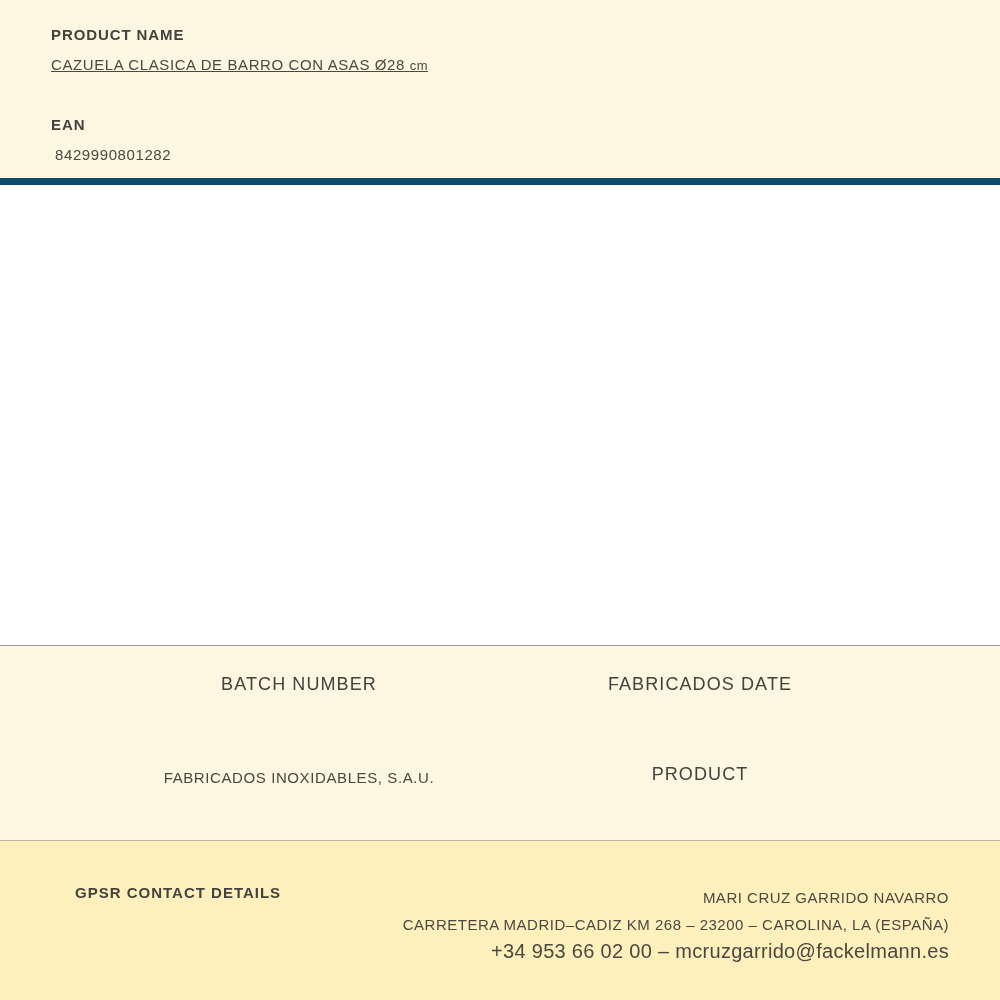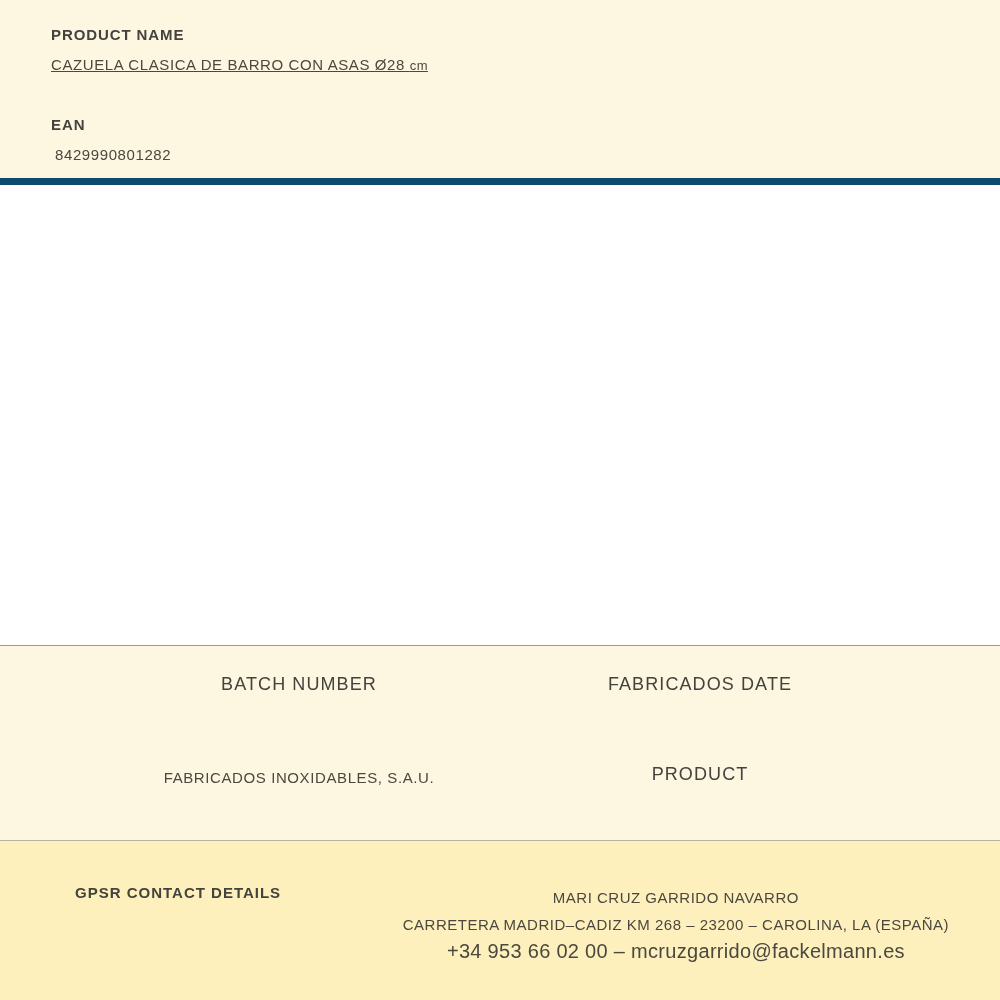--- a/index.html
+++ b/index.html
@@ -137,21 +137,21 @@
     font-size: 15px;
     font-weight: bold;
     letter-spacing: 1.0px;
     color: #44423c;
     margin-left: 24px;
   }
   .contact-lines {
     position: absolute;
     right: 51px;
     top: 43px;
-    text-align: center;
+    text-align: right;
     font-size: 15px;
     letter-spacing: 0.5px;
     color: #4a483f;
     line-height: 27px;
   }
   .contact-lines .email {
     font-size: 20px;
     letter-spacing: 0.3px;
   }
 </style>

